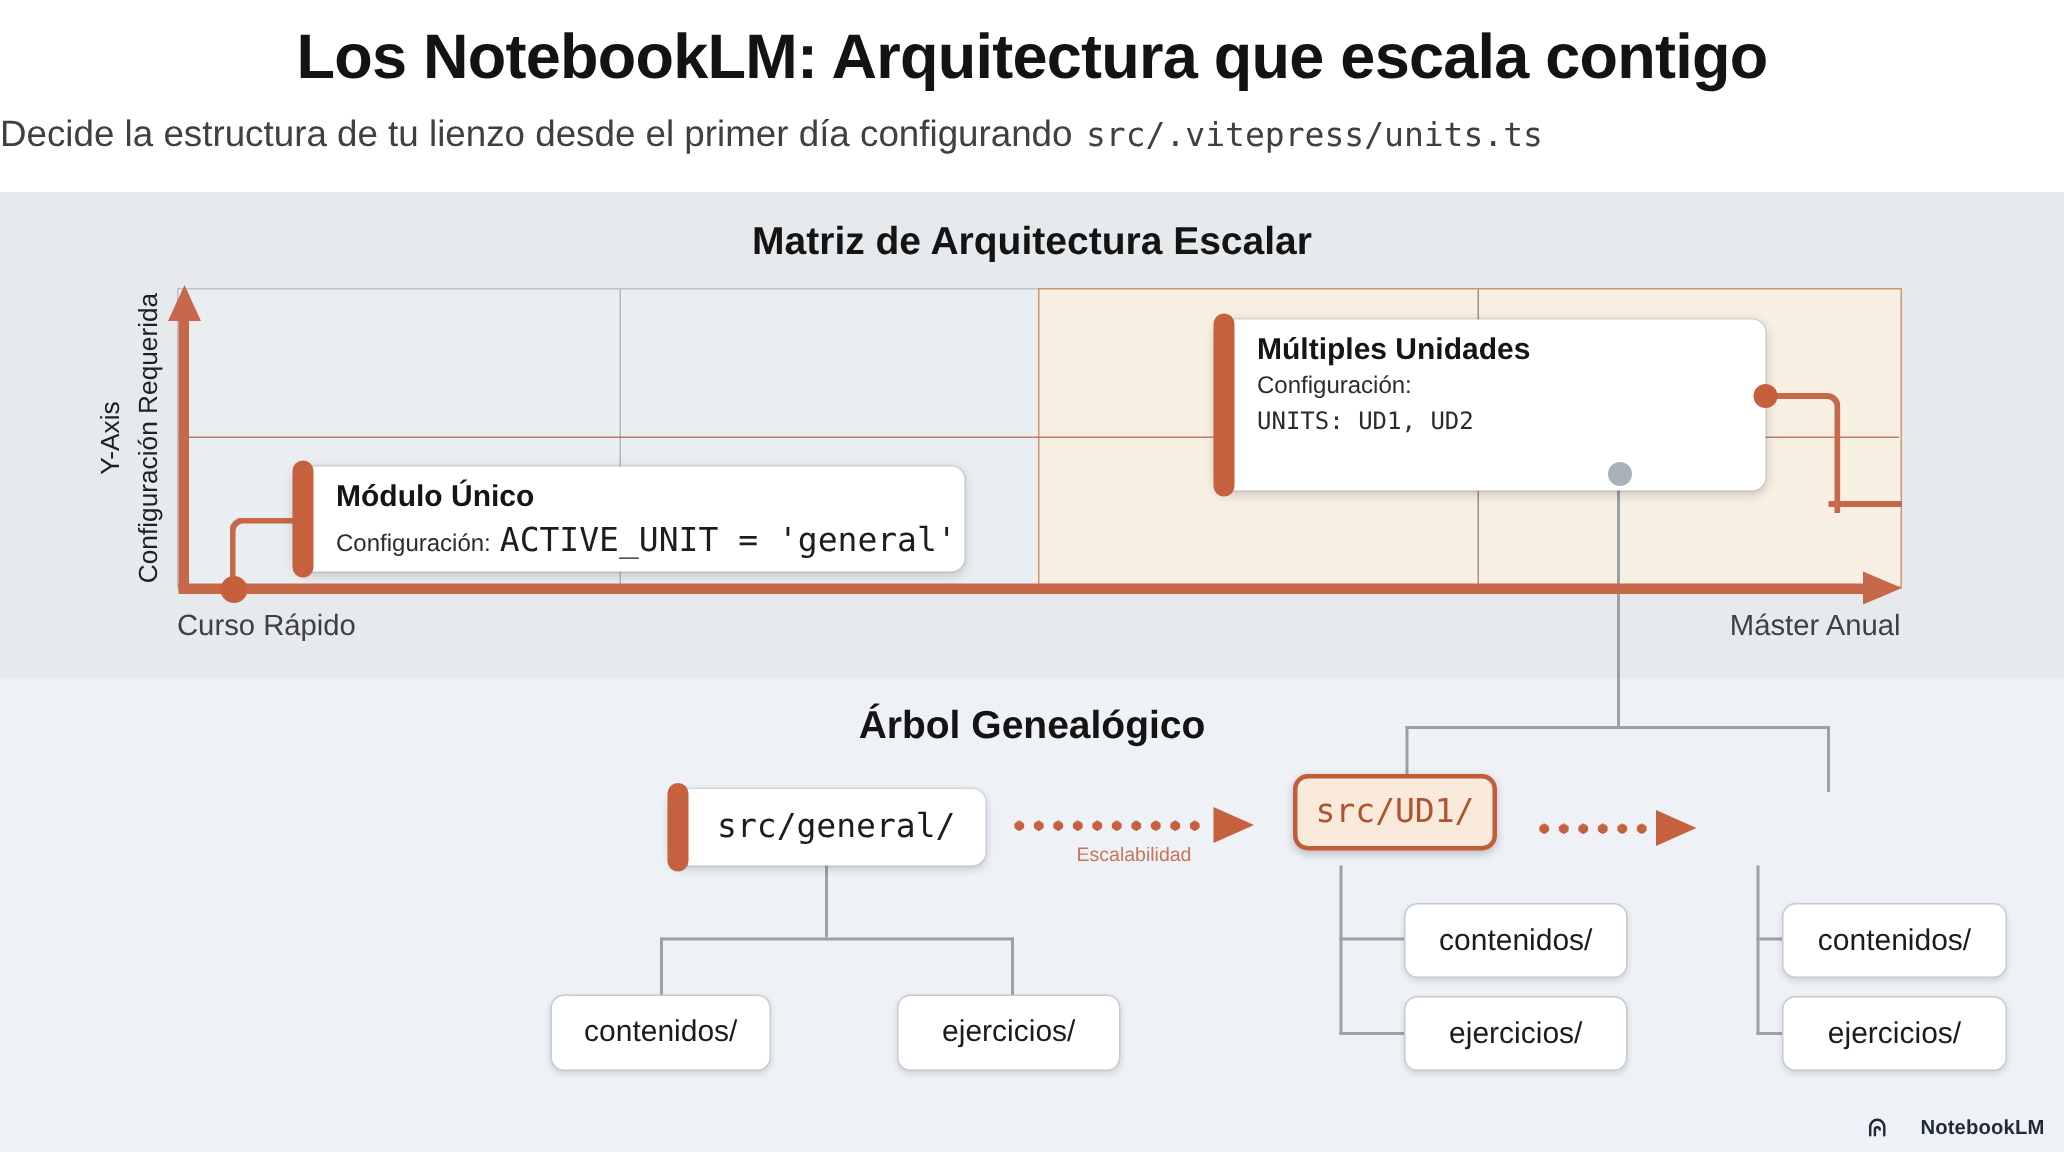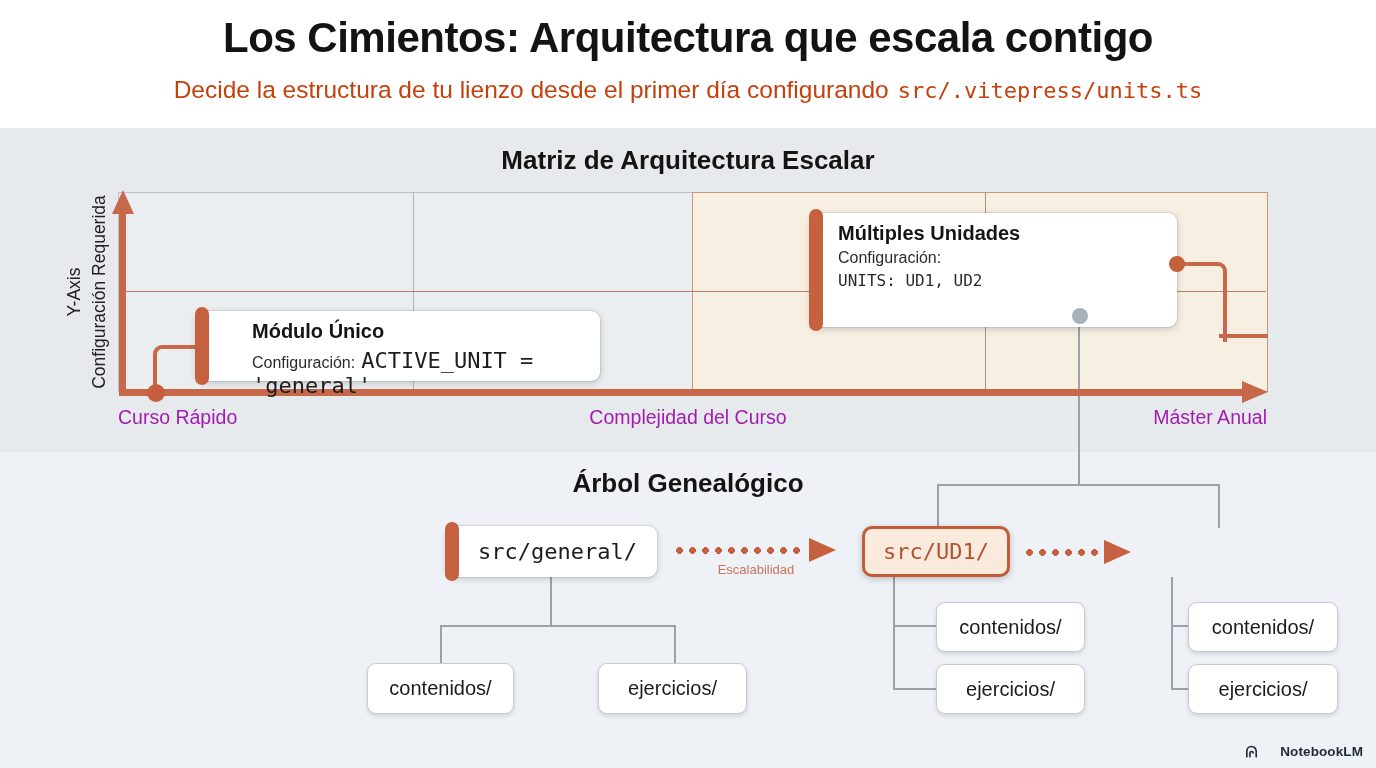--- a/index.html
+++ b/index.html
@@ -6,22 +6,22 @@
   .canvas{
     position:relative;width:1376px;height:768px;overflow:hidden;
     font-family:"Liberation Sans",sans-serif;background:#fff;color:#141414;
   }
   .mono{font-family:"DejaVu Sans Mono","Liberation Mono",monospace;}
 
   
   .hdr{position:absolute;left:0;top:0;width:1376px;height:128px;background:#ffffff;}
   .hdr-title{position:absolute;left:0;top:14px;width:100%;text-align:center;
     font-size:42px;font-weight:700;letter-spacing:-0.5px;color:#131313;}
-  .hdr-sub{position:absolute;left:0;top:76px;width:100%;text-align:center;
-    font-size:24.5px;color:#c2410c;}
+  .hdr-sub{position:absolute;left:0;top:76px;width:100%;
+    font-size:24.5px;color:#404040;}
   .hdr-sub .mono{font-size:22px;margin-left:9px;}
 
   
   .band-matrix{position:absolute;left:0;top:128px;width:1376px;height:324px;background:#E7EAED;}
   .sec-title{position:absolute;width:100%;text-align:center;font-size:26px;font-weight:700;color:#141414;}
   .matrix-title{top:17px;}
 
   .plot{position:absolute;left:118px;top:64px;width:1149px;height:200px;
     background:#EBEEF0;border:1px solid #BCC1C7;box-sizing:border-box;}
   .peach{position:absolute;left:573px;top:-1px;width:576px;height:200px;
@@ -34,21 +34,21 @@
   
   .yaxis-bar{position:absolute;left:119px;top:84px;width:7px;height:182px;background:#C7684A;z-index:3;}
   .yaxis-head{position:absolute;left:112px;top:62px;width:0;height:0;z-index:3;
     border-left:11px solid transparent;border-right:11px solid transparent;border-bottom:24px solid #C7684A;}
   .xaxis-bar{position:absolute;left:119px;top:261px;width:1124px;height:7px;background:#C7684A;z-index:3;}
   .xaxis-head{position:absolute;left:1242px;top:253px;width:0;height:0;z-index:3;
     border-top:11px solid transparent;border-bottom:11px solid transparent;border-left:26px solid #C7684A;}
 
   .y-label{position:absolute;left:86px;top:164px;transform:translate(-50%,-50%) rotate(-90deg);
     white-space:nowrap;text-align:center;font-size:17.5px;line-height:1.4;color:#202020;z-index:2;}
-  .x-label{position:absolute;top:278px;font-size:19.5px;color:#a21caf;z-index:2;}
+  .x-label{position:absolute;top:278px;font-size:19.5px;color:#404040;z-index:2;}
   .x-label-left{left:118px;}
   .x-label-center{left:688px;transform:translateX(-50%);}
   .x-label-right{right:109px;}
 
   
   .conn-single{position:absolute;left:153px;top:217px;width:45px;height:42px;z-index:2;
     border-left:4px solid #C7684A;border-top:4px solid #C7684A;border-top-left-radius:9px;}
   .conn-multi-a{position:absolute;left:1175px;top:134px;width:48px;height:76px;z-index:2;
     border-top:4px solid #C7684A;border-right:4px solid #C7684A;border-top-right-radius:9px;}
   .conn-multi-b{position:absolute;left:1219px;top:206px;width:49px;height:4px;background:#C7684A;z-index:2;}
@@ -62,21 +62,21 @@
   .dot-tree{left:1072px;top:180px;width:16px;height:16px;}
 
   
   .callout{position:absolute;background:#fff;border-radius:9px;z-index:4;
     box-shadow:0 2px 7px rgba(30,40,50,.22),0 0 0 1px rgba(120,130,140,.16);}
   .accent{position:absolute;left:-1px;top:-4px;bottom:-4px;width:14px;background:#C5613F;border-radius:8px;}
   .callout-body{margin-left:28px;padding-top:9px;}
   .callout-title{font-size:20px;font-weight:700;color:#151515;}
   .callout-line{font-size:16px;color:#2b2b2b;margin-top:5px;}
   .callout-line .mono{font-size:22px;color:#1d1d1d;margin-left:6px;}
-  .co-single{left:196px;top:183px;width:376px;height:70px;padding-left:28px;}
+  .co-single{left:196px;top:183px;width:447px;height:70px;}
   .co-multi{left:810px;top:85px;width:367px;height:114px;}
   .co-multi .callout-line{margin-top:4px;}
 
   
   .band-tree{position:absolute;left:0;top:452px;width:1376px;height:316px;background:#EEF1F5;}
   .tree-title{top:16px;}
 
   
   .tconn{position:absolute;border-color:#9AA1A8;z-index:1;}
   .tc-top{left:937px;top:32px;width:279px;height:42px;border-top:2px solid #9AA1A8;
@@ -89,21 +89,21 @@
   .tc-ud2{left:1171px;top:125px;width:17px;height:111px;border-left:2px solid #9AA1A8;border-bottom:2px solid #9AA1A8;}
   .tc-ud2-stub{left:1171px;top:173px;width:17px;height:2px;background:#9AA1A8;}
 
   .node{position:absolute;box-sizing:border-box;z-index:2;display:flex;align-items:center;justify-content:center;}
   .node-general{left:446px;top:74px;width:211px;height:51px;background:#fff;border-radius:9px;
     box-shadow:0 2px 6px rgba(30,40,50,.2),0 0 0 1px rgba(120,130,140,.16);}
   .node-general .mono{font-size:22px;color:#1c1c1c;margin-left:12px;}
   .node-ud{background:#F9EADC;border:3.5px solid #C25C39;border-radius:10px;
     box-shadow:0 2px 6px rgba(30,40,50,.25);}
   .node-ud .mono{font-size:22px;color:#B05330;}
-  .node-ud1{left:862px;top:74px;width:148px;height:51px;}
+  .node-ud1{left:862px;top:64px;width:136px;height:51px;}
   .node-ud2{left:1140px;top:74px;width:152px;height:51px;}
   .child{position:absolute;background:#fff;border:1px solid #C6CBD1;border-radius:9px;z-index:2;
     box-shadow:0 2px 4px rgba(30,40,50,.14);display:flex;align-items:center;justify-content:center;
     font-size:20px;color:#1b1b1b;}
   .ch-gen-cont{left:367px;top:211px;width:145px;height:49px;}
   .ch-gen-ejer{left:598px;top:211px;width:147px;height:49px;}
   .ch-ud1-cont{left:936px;top:150px;width:147px;height:48px;}
   .ch-ud1-ejer{left:936px;top:212px;width:147px;height:48px;}
   .ch-ud2-cont{left:1188px;top:150px;width:148px;height:48px;}
   .ch-ud2-ejer{left:1188px;top:212px;width:148px;height:48px;}
@@ -125,21 +125,21 @@
   .brand{position:absolute;right:13px;top:292px;display:flex;align-items:center;gap:21px;z-index:3;}
   .brand-text{font-size:13.5px;font-weight:600;color:#1F2A37;letter-spacing:.1px;}
   .brand svg{display:block;}
 </style>
 </head>
 <body>
 
 <div class="canvas">
 
   <div class="hdr">
-    <div class="hdr-title">Los Cimientos: Arquitectura que escala contigo</div>
+    <div class="hdr-title">Los NotebookLM: Arquitectura que escala contigo</div>
     <div class="hdr-sub">
       <span>Decide la estructura de tu lienzo desde el primer día configurando</span><span class="mono">src/.vitepress/units.ts</span>
     </div>
   </div>
 
   <div class="band-matrix">
     <div class="sec-title matrix-title">Matriz de Arquitectura Escalar</div>
 
     <div class="plot">
       <div class="peach"></div>
@@ -151,21 +151,20 @@
     <div class="yaxis-bar"></div>
     <div class="yaxis-head"></div>
     <div class="xaxis-bar"></div>
     <div class="xaxis-head"></div>
 
     <div class="y-label">
       <div>Y-Axis</div>
       <div>Configuración Requerida</div>
     </div>
     <div class="x-label x-label-left">Curso Rápido</div>
-    <div class="x-label x-label-center">Complejidad del Curso</div>
     <div class="x-label x-label-right">Máster Anual</div>
 
     <div class="gray-drop"></div>
     <div class="conn-single"></div>
     <div class="conn-multi-a"></div>
     <div class="conn-multi-b"></div>
 
     <div class="callout co-single">
       <div class="accent"></div>
       <div class="callout-body">

